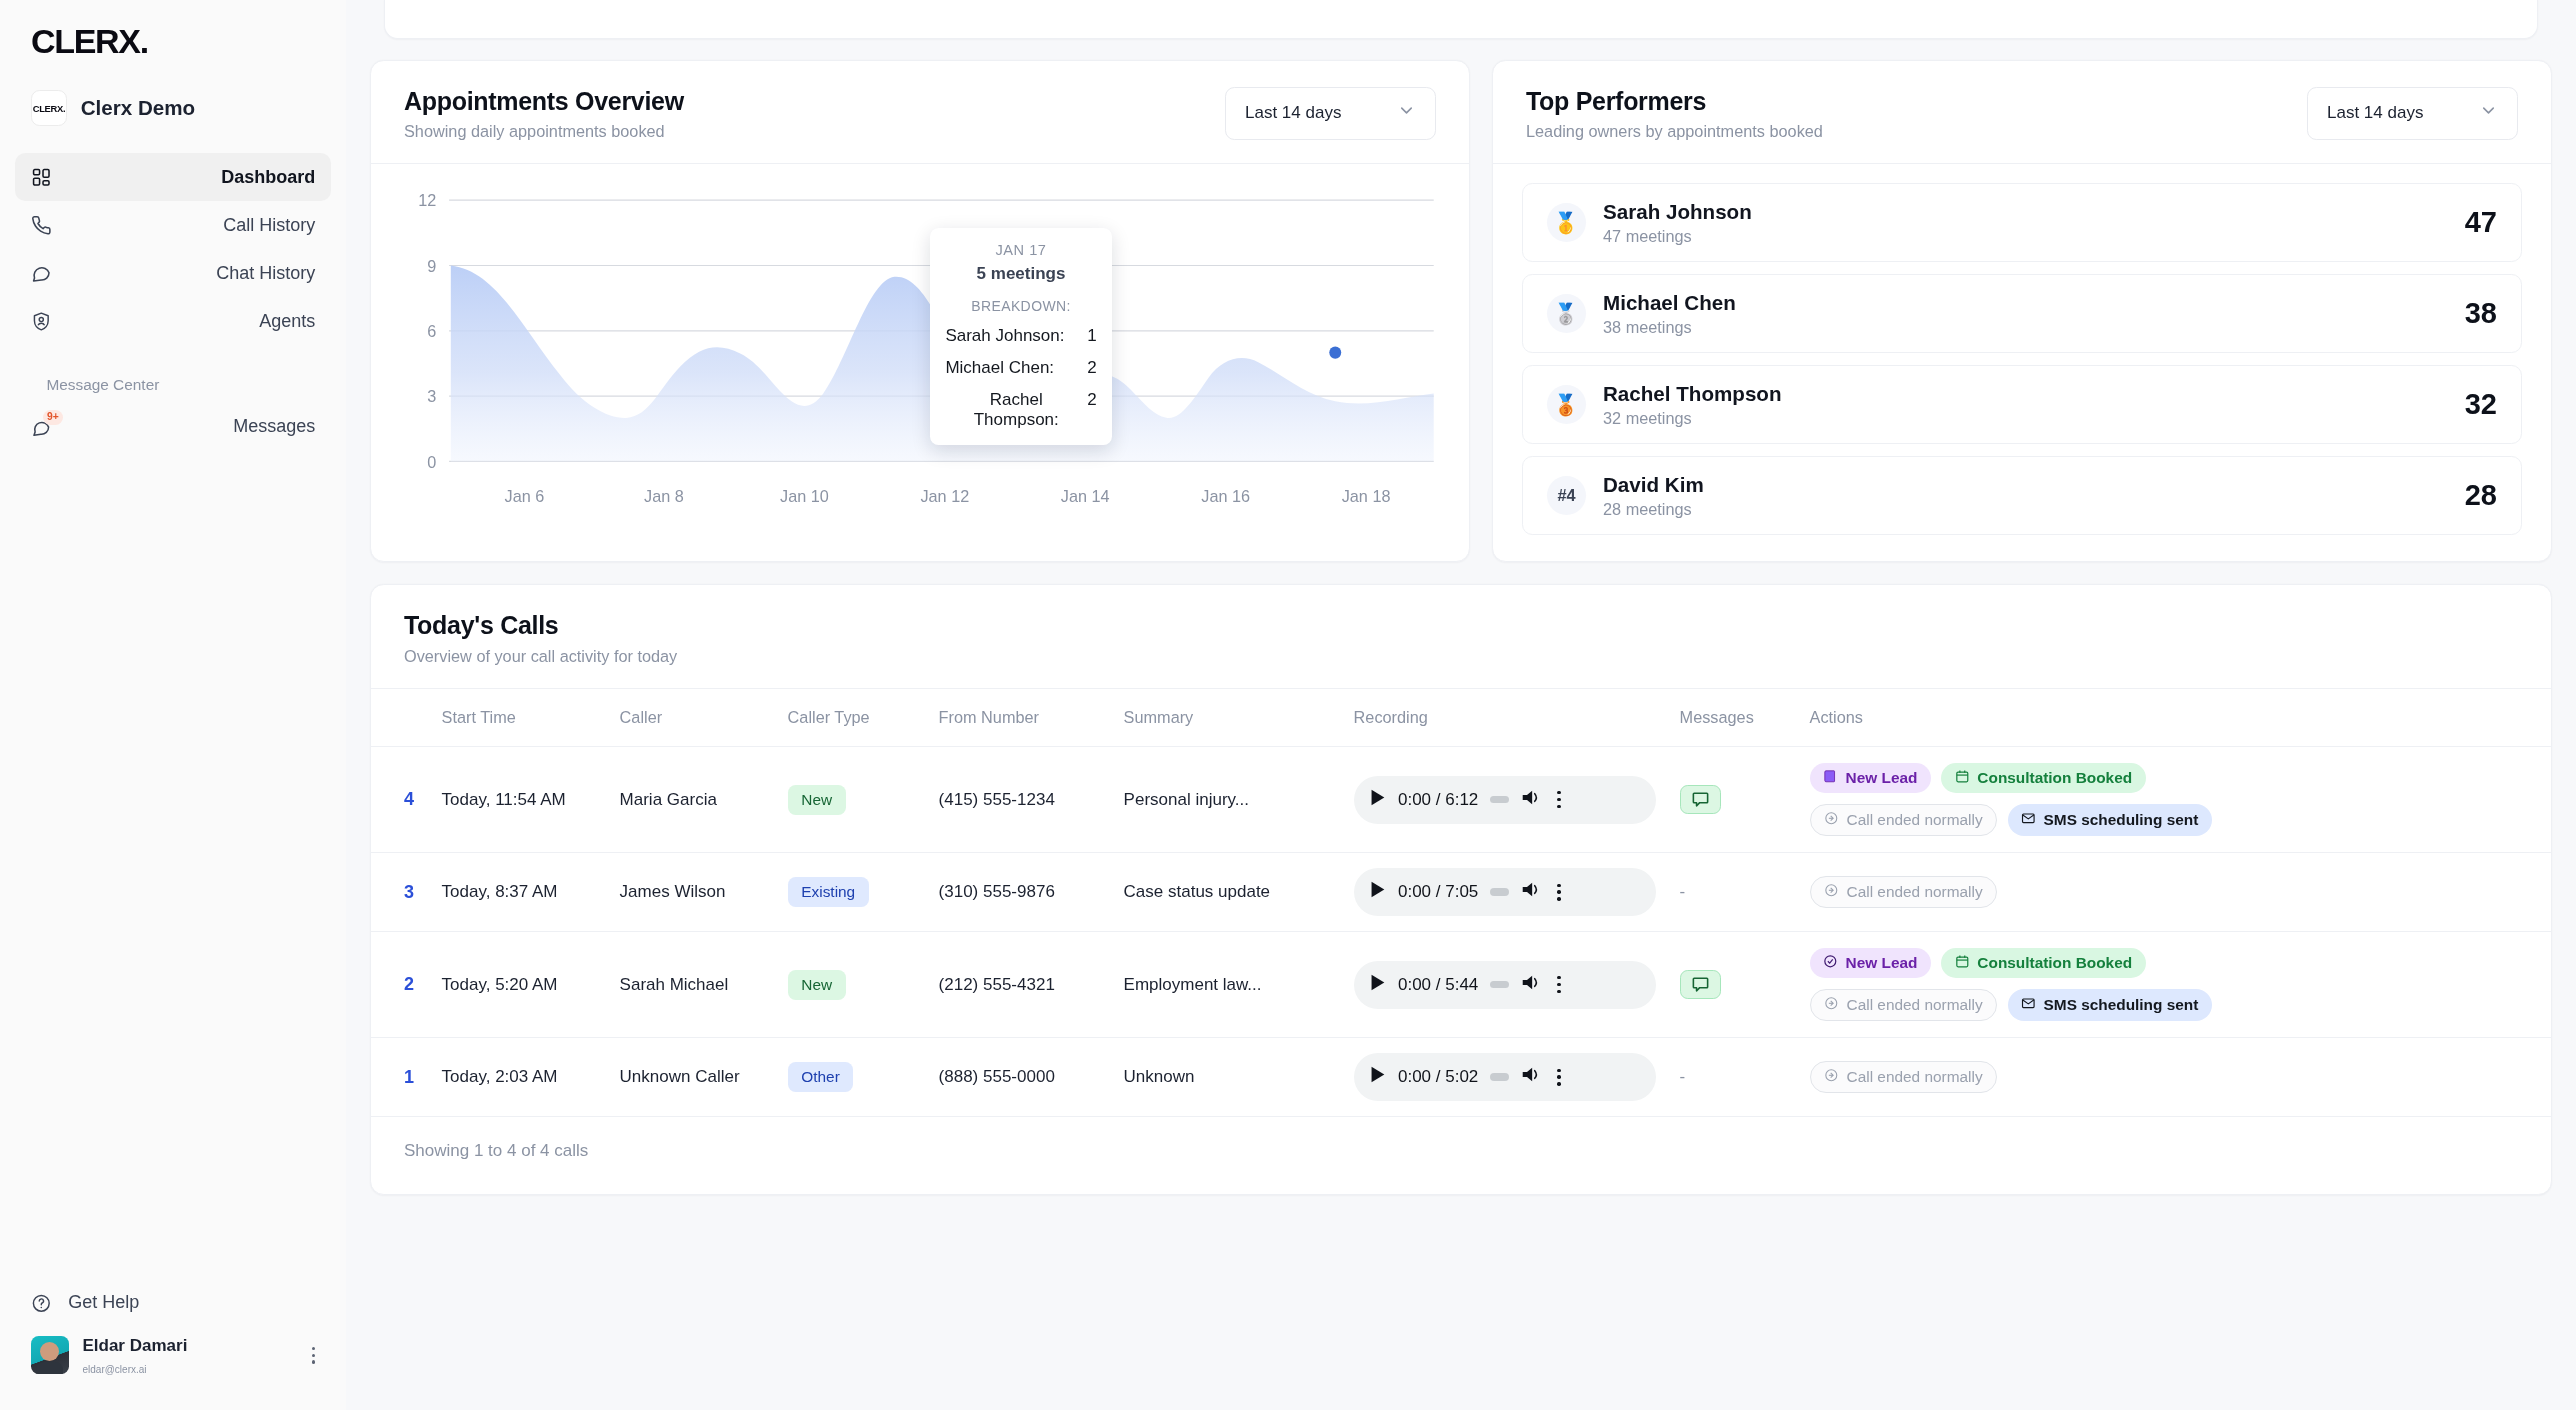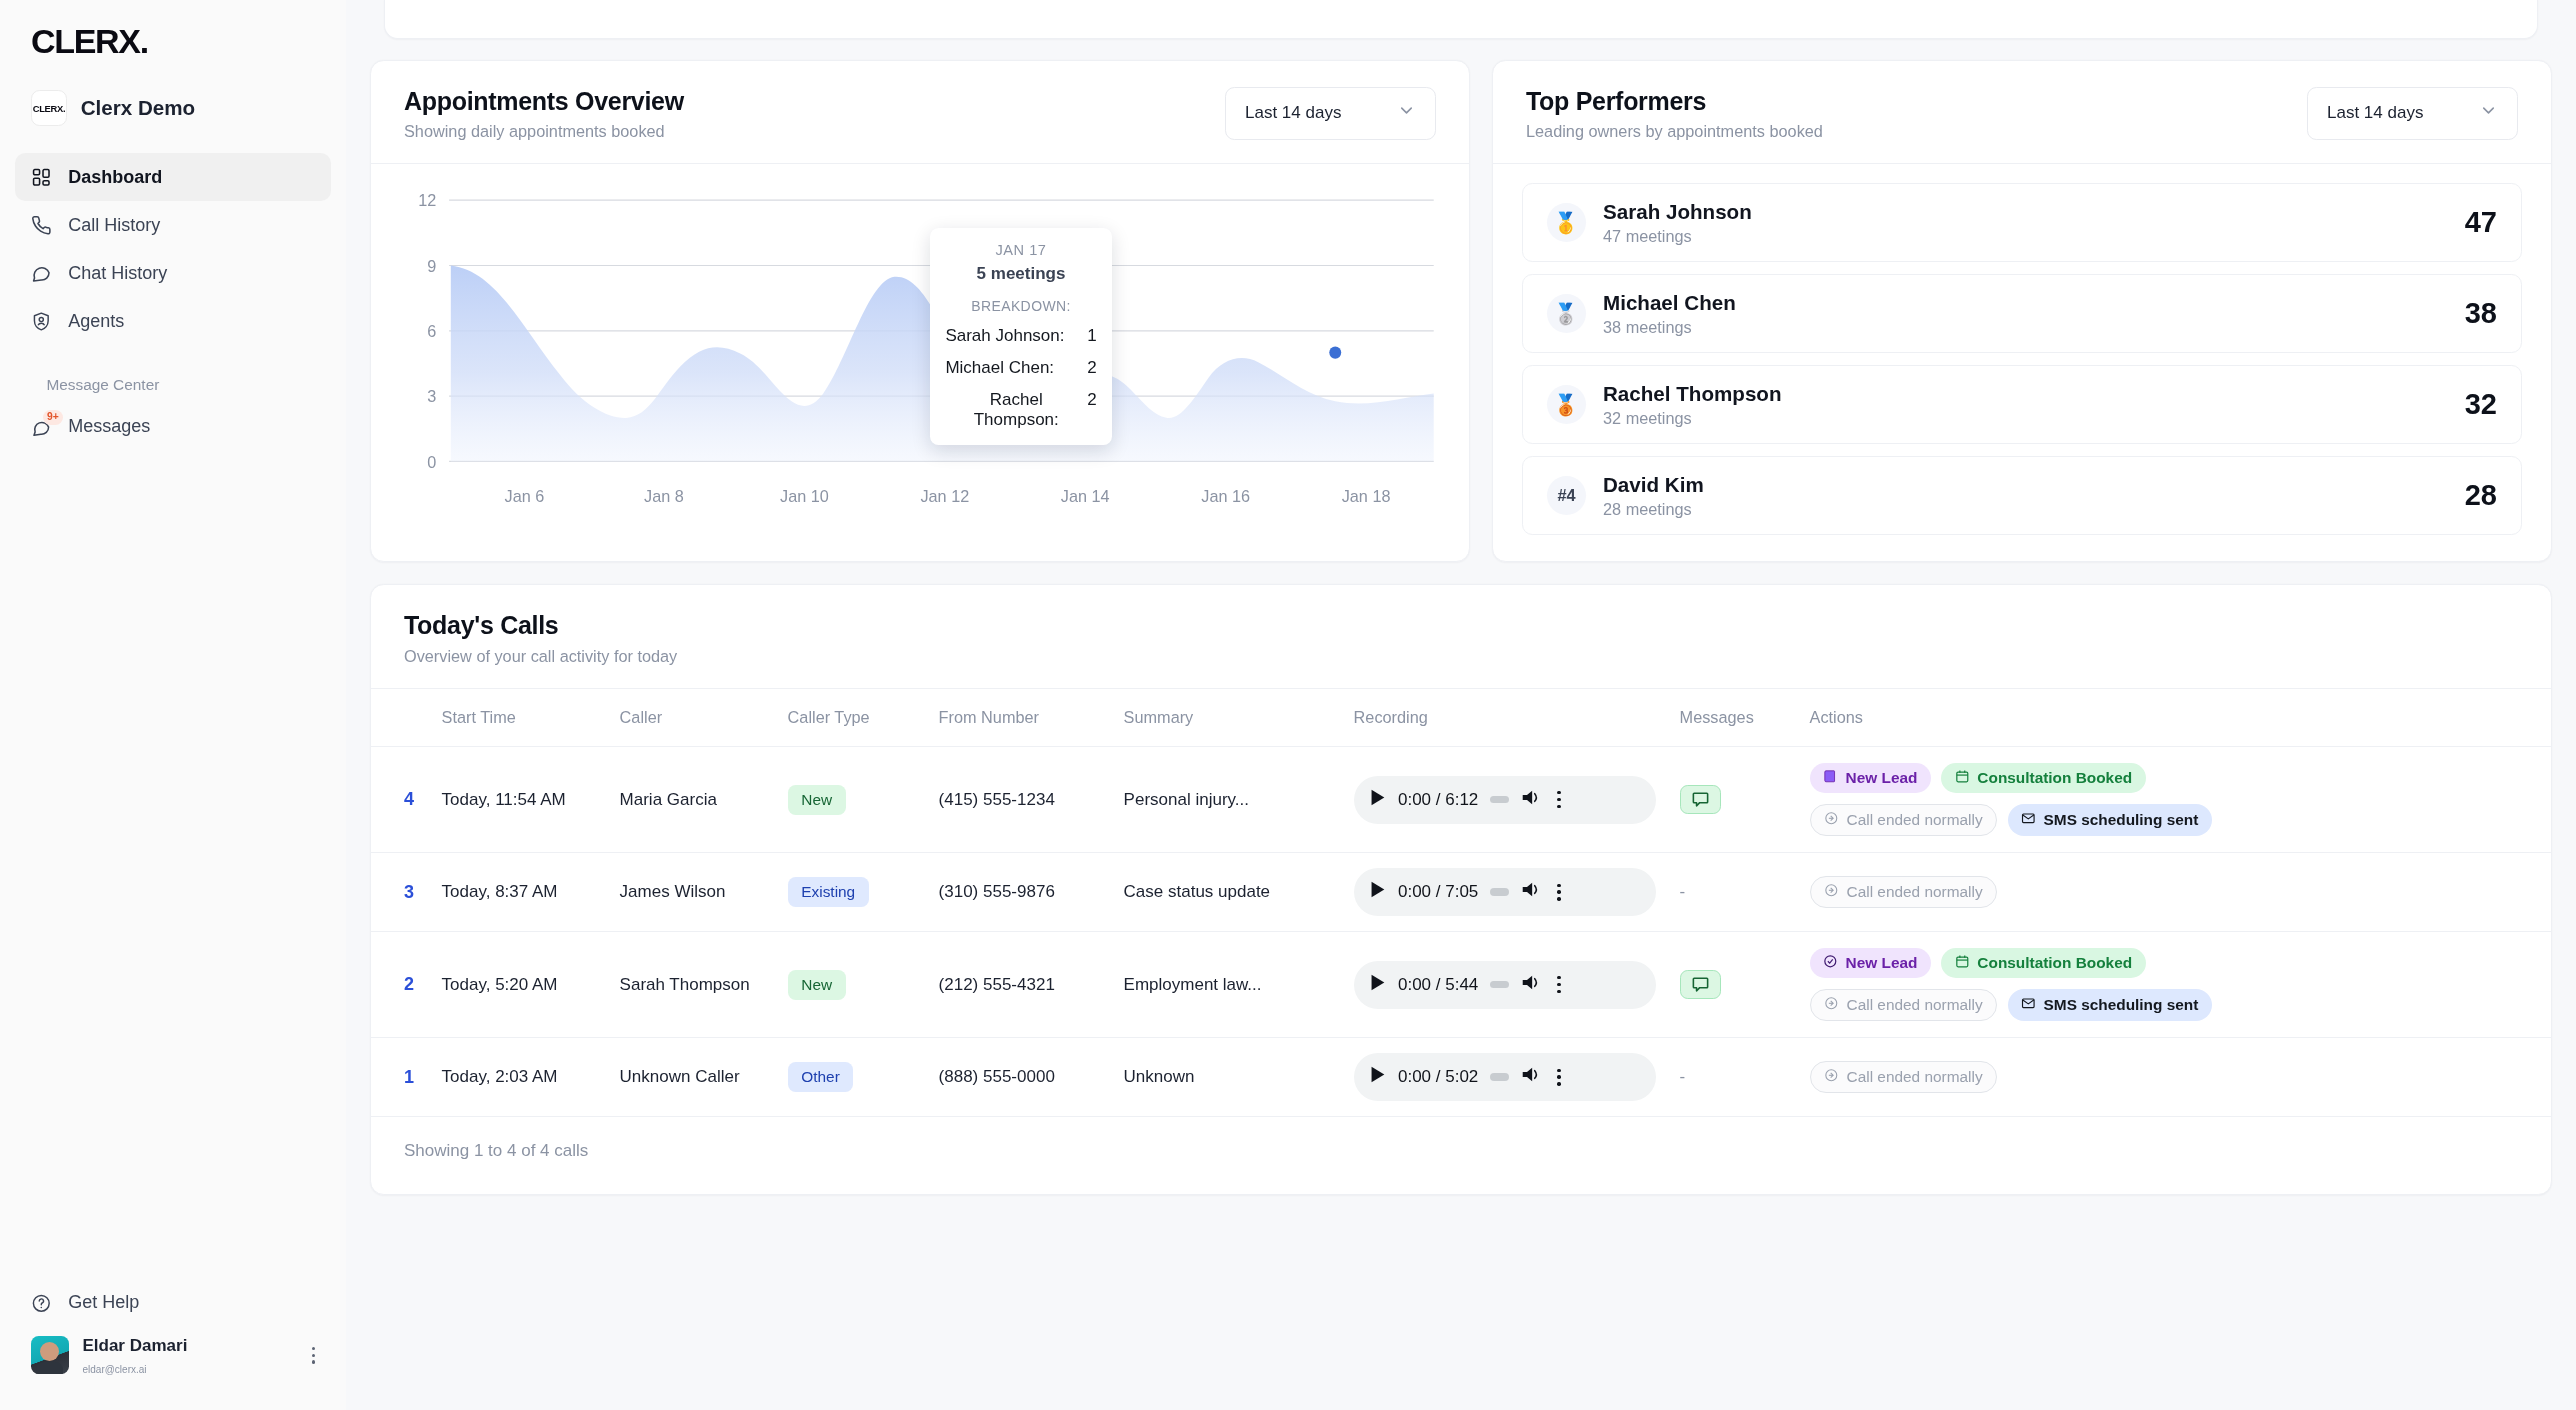--- a/index.html
+++ b/index.html
@@ -36,20 +36,21 @@
     font-size: 9.4px; font-weight: 800; letter-spacing: -0.3px; color: #0a0a12;
   }
   .ws-name { font-size: 20.6px; font-weight: 700; color: #1c2230; }
 
   .nav { margin-top: 27.4px; padding: 0 15.4px; }
   .nav-item {
     display: flex; align-items: center; gap: 15.4px;
     height: 48px; padding: 0 15.4px; border-radius: 10.3px;
     color: #3b4354; font-size: 18px; cursor: pointer;
     position: relative;
+    justify-content: space-between;
   }
   .nav-item.active { background: #f0f0f0; color: #11151f; font-weight: 600; }
   .nav-icon { width: 22px; height: 22px; display: flex; align-items: center; justify-content: center; flex-shrink: 0; }
   .nav-icon svg { width: 20.6px; height: 20.6px; }
 
   .nav-section-label {
     margin: 31px 0 8.6px 31px;
     font-size: 15.4px; color: #8b93a3;
   }
   .msg-badge {
@@ -588,21 +589,21 @@
                       </svg></span>
                   <span>Call ended normally</span>
                 </span>
               </div>
             </td>
           </tr>
 
           <tr>
             <td class="c-idx"><span class="idx">2</span></td>
             <td>Today, 5:20 AM</td>
-            <td>Sarah Thompson</td>
+            <td>Sarah Michael</td>
             <td><span class="chip chip-new">New</span></td>
             <td>(212) 555-4321</td>
             <td>Employment law...</td>
             <td>
               <div class="audio">
                 <span><svg width="17" height="19" viewBox="0 0 20 22">
                       <polygon points="3,2 18,11 3,20" fill="#10131a"></polygon>
                     </svg></span>
                 <span class="atime">0:00 / 5:44</span>
                 <span class="abar"></span>

